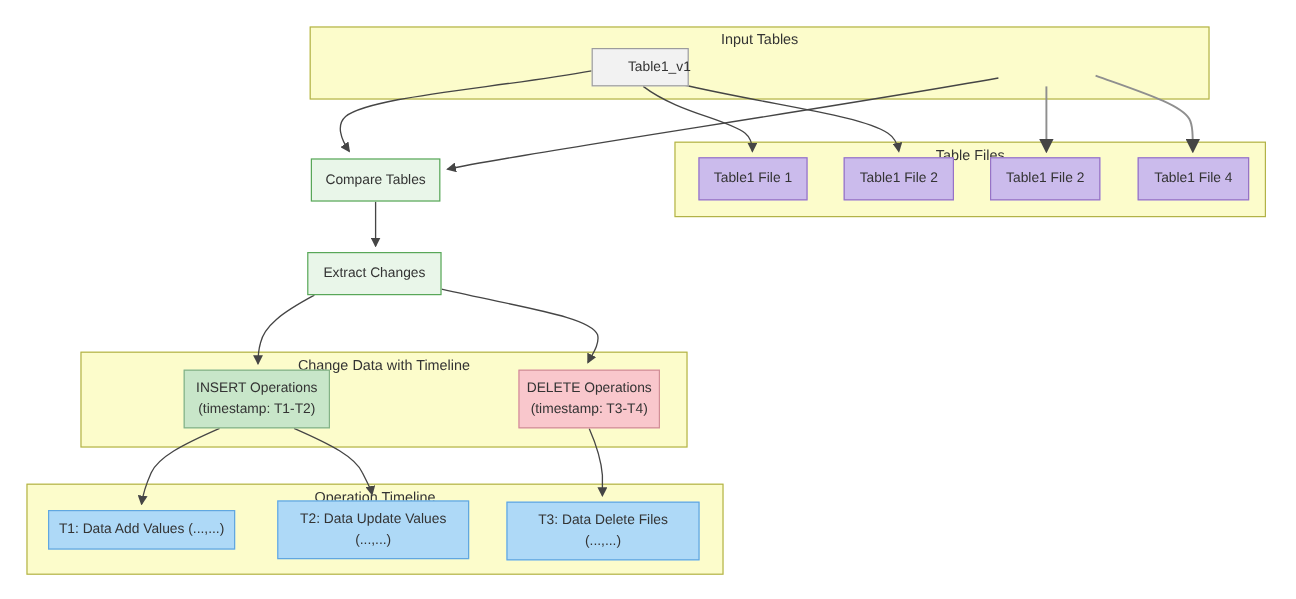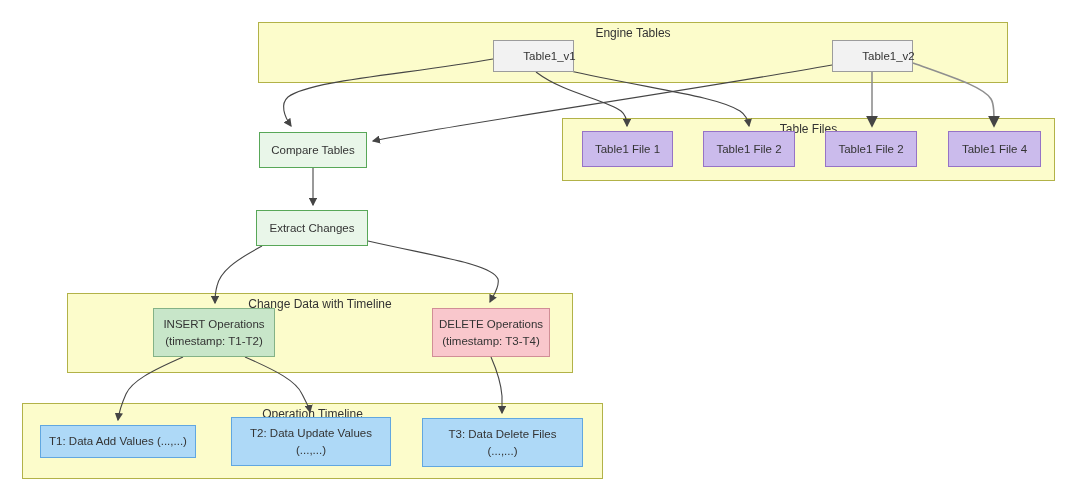--- a/index.html
+++ b/index.html
@@ -52,21 +52,21 @@
   #n-t1       {left:40px;top:425px;width:156px;height:33px;}
   #n-t2       {left:231px;top:417px;width:160px;height:49px;}
   #n-t3       {left:422px;top:418px;width:161px;height:49px;}
 </style>
 </head>
 <body>
 
 <div class="stage">
 
   <div class="cluster" id="c-input">
-    <div class="cluster-label">Engine Tables</div>
+    <div class="cluster-label">Input Tables</div>
   </div>
   <div class="cluster" id="c-files">
     <div class="cluster-label">Table Files</div>
   </div>
   <div class="cluster" id="c-change">
     <div class="cluster-label">Change Data with Timeline</div>
   </div>
   <div class="cluster" id="c-timeline">
     <div class="cluster-label">Operation Timeline</div>
   </div>
@@ -86,23 +86,20 @@
     <path class="edge" d="M313,168 L313,205" marker-end="url(#arrowhead)"></path>
     <path class="edge" d="M262,246 C234,261 220,272 217,286 C215,293 215,298 215,303" marker-end="url(#arrowhead)"></path>
     <path class="edge" d="M368,241 C438,257 492,264 498,279 C500,287 493,296 490,302" marker-end="url(#arrowhead)"></path>
     <path class="edge" d="M183,357 C151,371 132,381 126,394 C122,403 119,412 118,420" marker-end="url(#arrowhead)"></path>
     <path class="edge" d="M245,357 C277,371 296,381 302,394 C306,402 309,407 310,412" marker-end="url(#arrowhead)"></path>
     <path class="edge" d="M491,357 C498,373 501,383 502,396 C502,403 502,408 502,413" marker-end="url(#arrowhead)"></path>
   </svg>
 
   <div class="node node-input" id="n-table1-v1">
     <span>Table1_v1</span>
-  </div>
-  <div class="node node-input" id="n-table1-v2">
-    <span>Table1_v2</span>
   </div>
 
   <div class="node node-process" id="n-compare">
     <span>Compare Tables</span>
   </div>
   <div class="node node-process" id="n-extract">
     <span>Extract Changes</span>
   </div>
 
   <div class="node node-file" id="n-file1">

